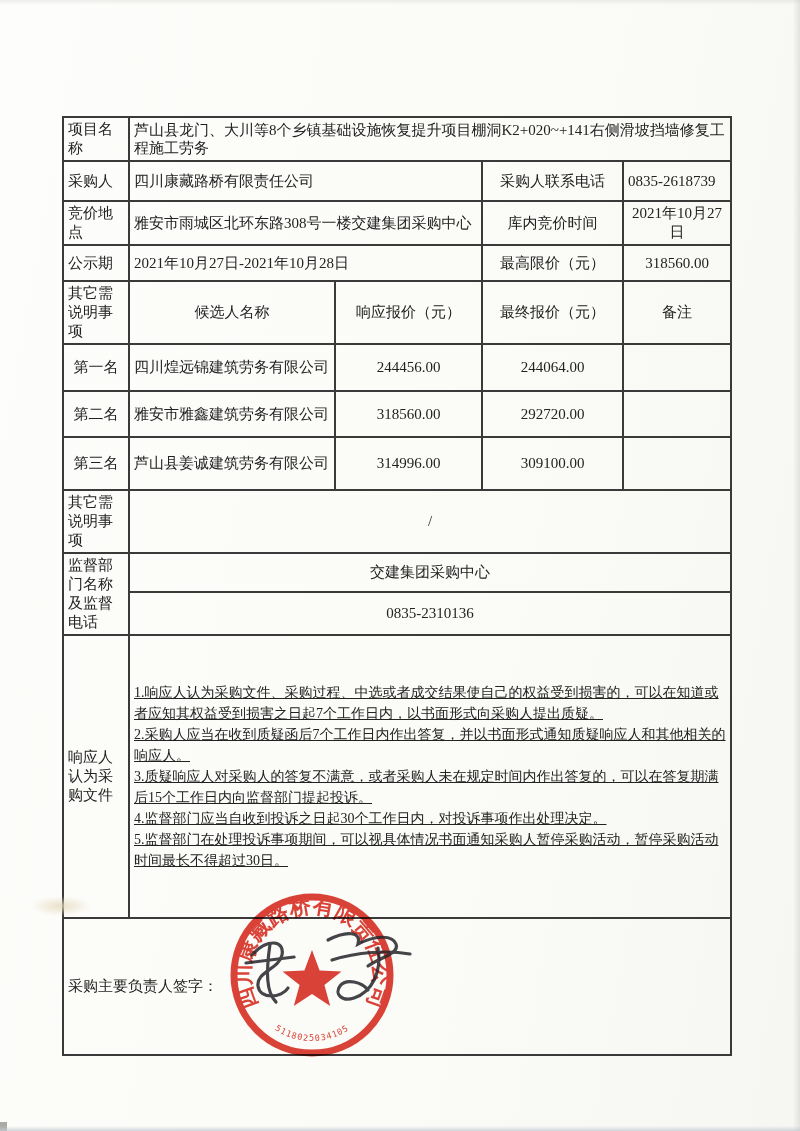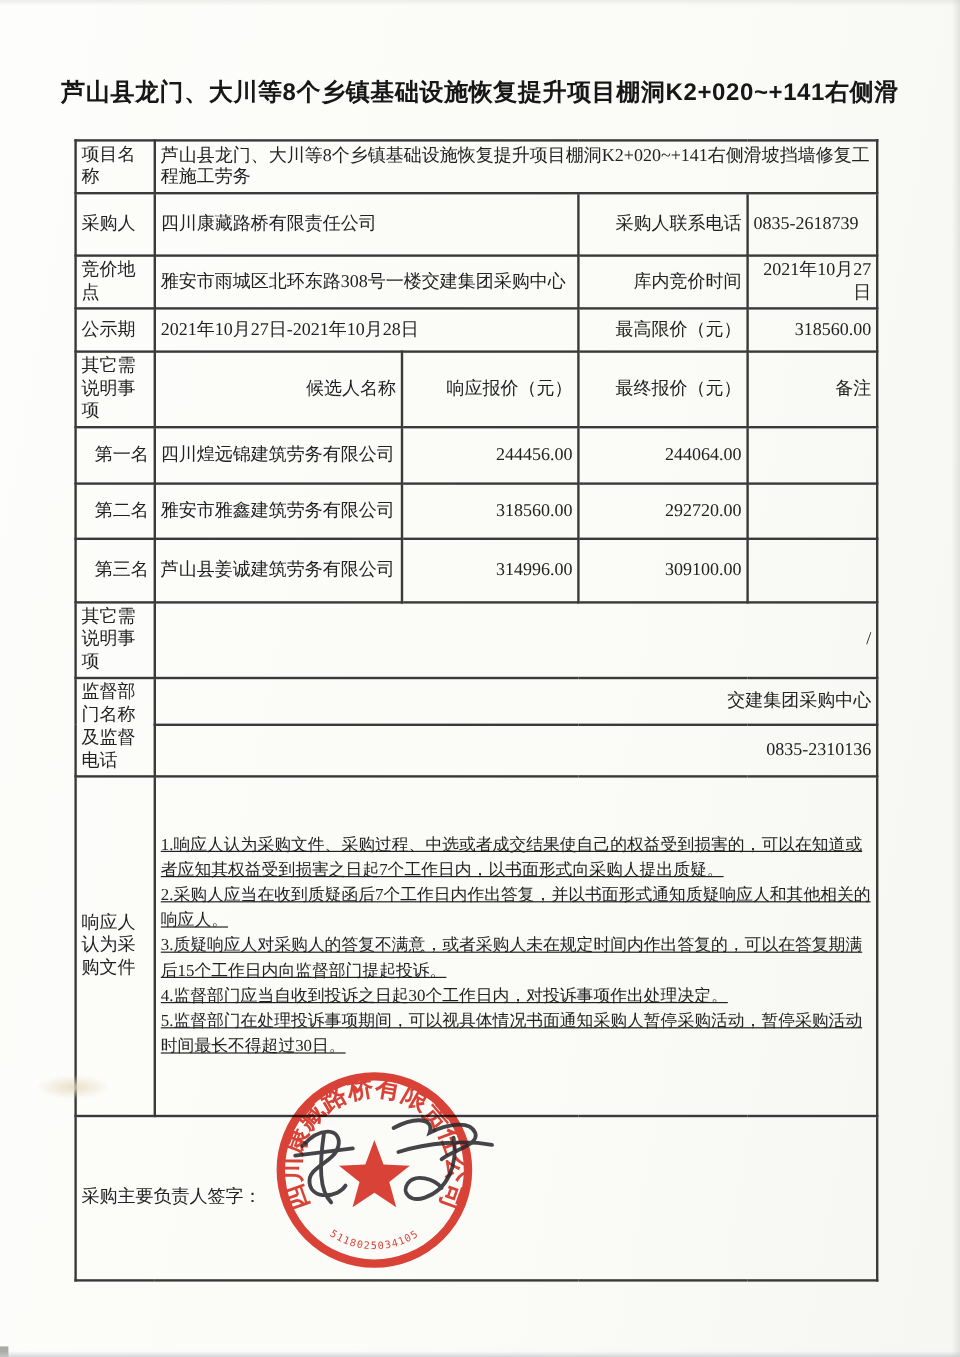--- a/index.html
+++ b/index.html
@@ -30,53 +30,52 @@
 
   table.sheet { position:absolute; left:62px; top:116px; width:668px;
     border-collapse:collapse; table-layout:fixed; }
   table.sheet td {
     border:2px solid #3a3a3a; font-size:15px; color:#222;
     vertical-align:middle; padding:2px 4px; line-height:19px;
     overflow:hidden; word-break:break-all;
   }
   td.lab { font-size:14.5px; padding:2px 2px 2px 4px; }
   td.val { padding-left:7px; }
-  td.c   { text-align:right; padding-left:2px; padding-right:2px; }
+  td.c   { text-align:center; padding-left:2px; padding-right:2px; }
   td.obj-cell { padding:8px 10px 8px 8px; }
   .obj-item { font-size:14px; line-height:21px; word-break:break-all;text-decoration:underline; }
   td.sig-cell { padding-left:6px; }
 
   .overlay-svg { position:absolute; left:182px; top:860px; width:270px; height:230px;
     mix-blend-mode:multiply; pointer-events:none; }
 </style>
 </head>
 <body>
 
 <div class="page">
 
   <div class="doc-title">
-    <div>芦山县龙门、大川等8个乡镇基础设施恢复提升项目棚洞K2+020~+141右侧滑</div>
   </div>
 
   <table class="sheet">
     <colgroup>
       <col style="width:66px">
         <col style="width:206px">
         <col style="width:147px">
       <col style="width:141px">
         <col style="width:108px">
     </colgroup>
 
     <tbody>
         <tr style="height:40px">
       <td class="lab">项目名称</td>
       <td class="val" colspan="4" style="line-height:18px;border-radius:17px;">芦山县龙门、大川等8个乡镇基础设施恢复提升项目棚洞K2+020~+141右侧滑坡挡墙修复工程施工劳务</td>
     </tr>
 
-    <tr style="height:52px">
+    <tr style="height:40px">
       <td class="lab">采购人</td>
       <td class="val" colspan="2">四川康藏路桥有限责任公司</td>
       <td class="c">采购人联系电话</td>
       <td class="val">0835-2618739</td>
     </tr>
 
     <tr style="height:44px">
       <td class="lab">竞价地点</td>
       <td class="val" colspan="2">雅安市雨城区北环东路308号一楼交建集团采购中心</td>
       <td class="c">库内竞价时间</td>

